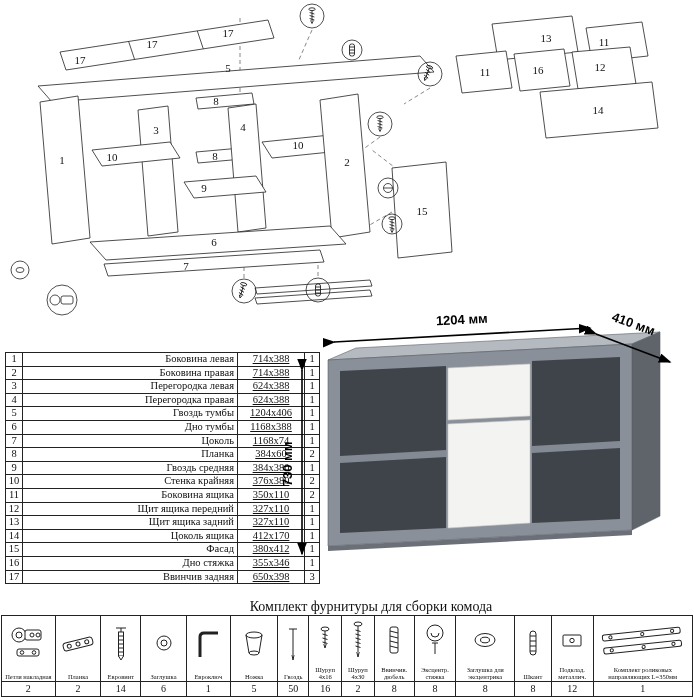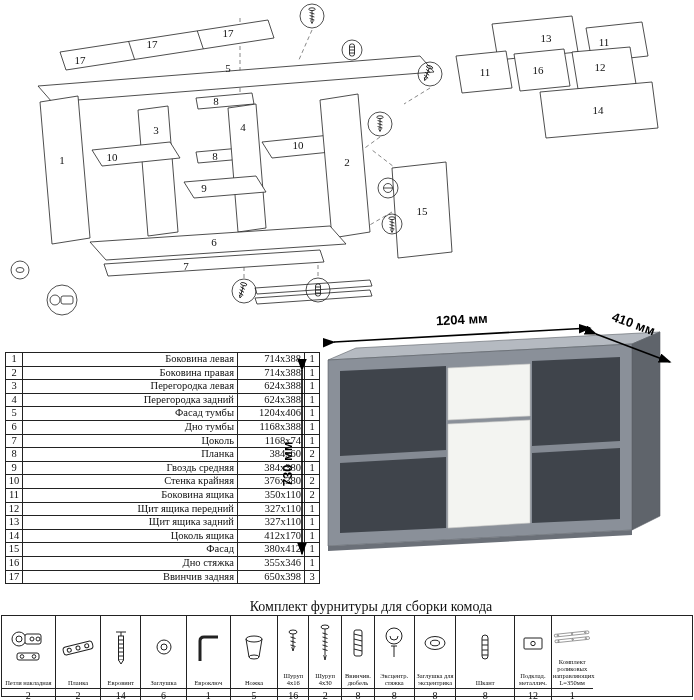--- a/index.html
+++ b/index.html
@@ -7,21 +7,21 @@
         font-family:"Liberation Serif",serif;color:#111;}
   
   .diagram-area{position:absolute;top:0;left:0;width:694px;height:345px;}
   .diagram-svg text{font:11px "Liberation Serif",serif;fill:#111;text-anchor:middle;}
   
   .parts-table{position:absolute;top:352px;left:5px;border-collapse:collapse;}
   .parts-table td{border:1px solid #222;font-size:10.5px;line-height:12.6px;height:12.6px;
                   padding:0 3px;white-space:nowrap;}
   .parts-table .c-num{width:14px;text-align:center;padding:0 1px;}
   .parts-table .c-name{width:208px;text-align:right;}
-  .parts-table .c-size{width:60px;text-align:right;}
+  .parts-table .c-size{width:60px;text-align:center;text-decoration:underline;}
   .parts-table .c-qty{width:12px;text-align:center;padding:0 1px;}
   
   .product-view{position:absolute;top:298px;left:280px;width:414px;height:300px;}
   .product-view text{font:bold 13px "Liberation Sans",sans-serif;fill:#000;text-anchor:middle;}
   
   .hardware{position:absolute;top:598px;left:0;width:642px;}
   .hw-title{text-align:center;font-size:14px;height:17px;line-height:17px;padding-left:100px;}
   .hw-grid{display:grid;width:692px;margin-left:1px;
            grid-template-columns:53fr 46fr 40fr 46fr 44fr 48fr 31fr 33fr 33fr 40fr 42fr 59fr 37fr 42fr 100fr;
            border:1px solid #222;height:82px;box-sizing:border-box;}
@@ -177,27 +177,27 @@
           <td class="c-qty">1</td>
         </tr>
       <tr>
           <td class="c-num">3</td>
           <td class="c-name">Перегородка левая</td>
           <td class="c-size">624x388</td>
           <td class="c-qty">1</td>
         </tr>
       <tr>
           <td class="c-num">4</td>
-          <td class="c-name">Перегородка задний</td>
+          <td class="c-name">Перегородка правая</td>
           <td class="c-size">624x388</td>
           <td class="c-qty">1</td>
         </tr>
       <tr>
           <td class="c-num">5</td>
-          <td class="c-name">Фасад тумбы</td>
+          <td class="c-name">Гвоздь тумбы</td>
           <td class="c-size">1204x406</td>
           <td class="c-qty">1</td>
         </tr>
       <tr>
           <td class="c-num">6</td>
           <td class="c-name">Дно тумбы</td>
           <td class="c-size">1168x388</td>
           <td class="c-qty">1</td>
         </tr>
       <tr>
@@ -385,20 +385,31 @@
           <svg viewBox="0 0 32 38" width="32" height="38">
               <ellipse cx="16" cy="10" rx="8" ry="3"></ellipse>
               <path d="M8,10 L11,28 L21,28 L24,10" fill="none"></path>
               <ellipse cx="16" cy="28" rx="5" ry="2"></ellipse>
             </svg>
         </div>
         <div class="hw-name">Ножка</div>
         <div class="hw-qty">5</div>
       </div>
 
+      <div class="hw-col">
+        <div class="hw-icon">
+          <svg viewBox="0 0 20 42" width="20" height="42">
+              <line x1="6" y1="6" x2="14" y2="6"></line>
+              <line x1="10" y1="6" x2="10" y2="32"></line>
+              <path d="M9,32 L10,37 L11,32"></path>
+            </svg>
+        </div>
+        <div class="hw-name">Гвоздь</div>
+        <div class="hw-qty">50</div>
+      </div>
 
       <div class="hw-col">
         <div class="hw-icon">
           <svg viewBox="0 0 20 40" width="20" height="40">
               <ellipse cx="10" cy="8" rx="4" ry="2"></ellipse>
               <line x1="10" y1="10" x2="10" y2="24"></line>
               <line x1="7.5" y1="13" x2="12.5" y2="14.5"></line>
               <line x1="7.5" y1="17" x2="12.5" y2="18.5"></line>
               <line x1="7.5" y1="21" x2="12.5" y2="22.5"></line>
               <path d="M8.8,23 L10,27 L11.2,23"></path>

